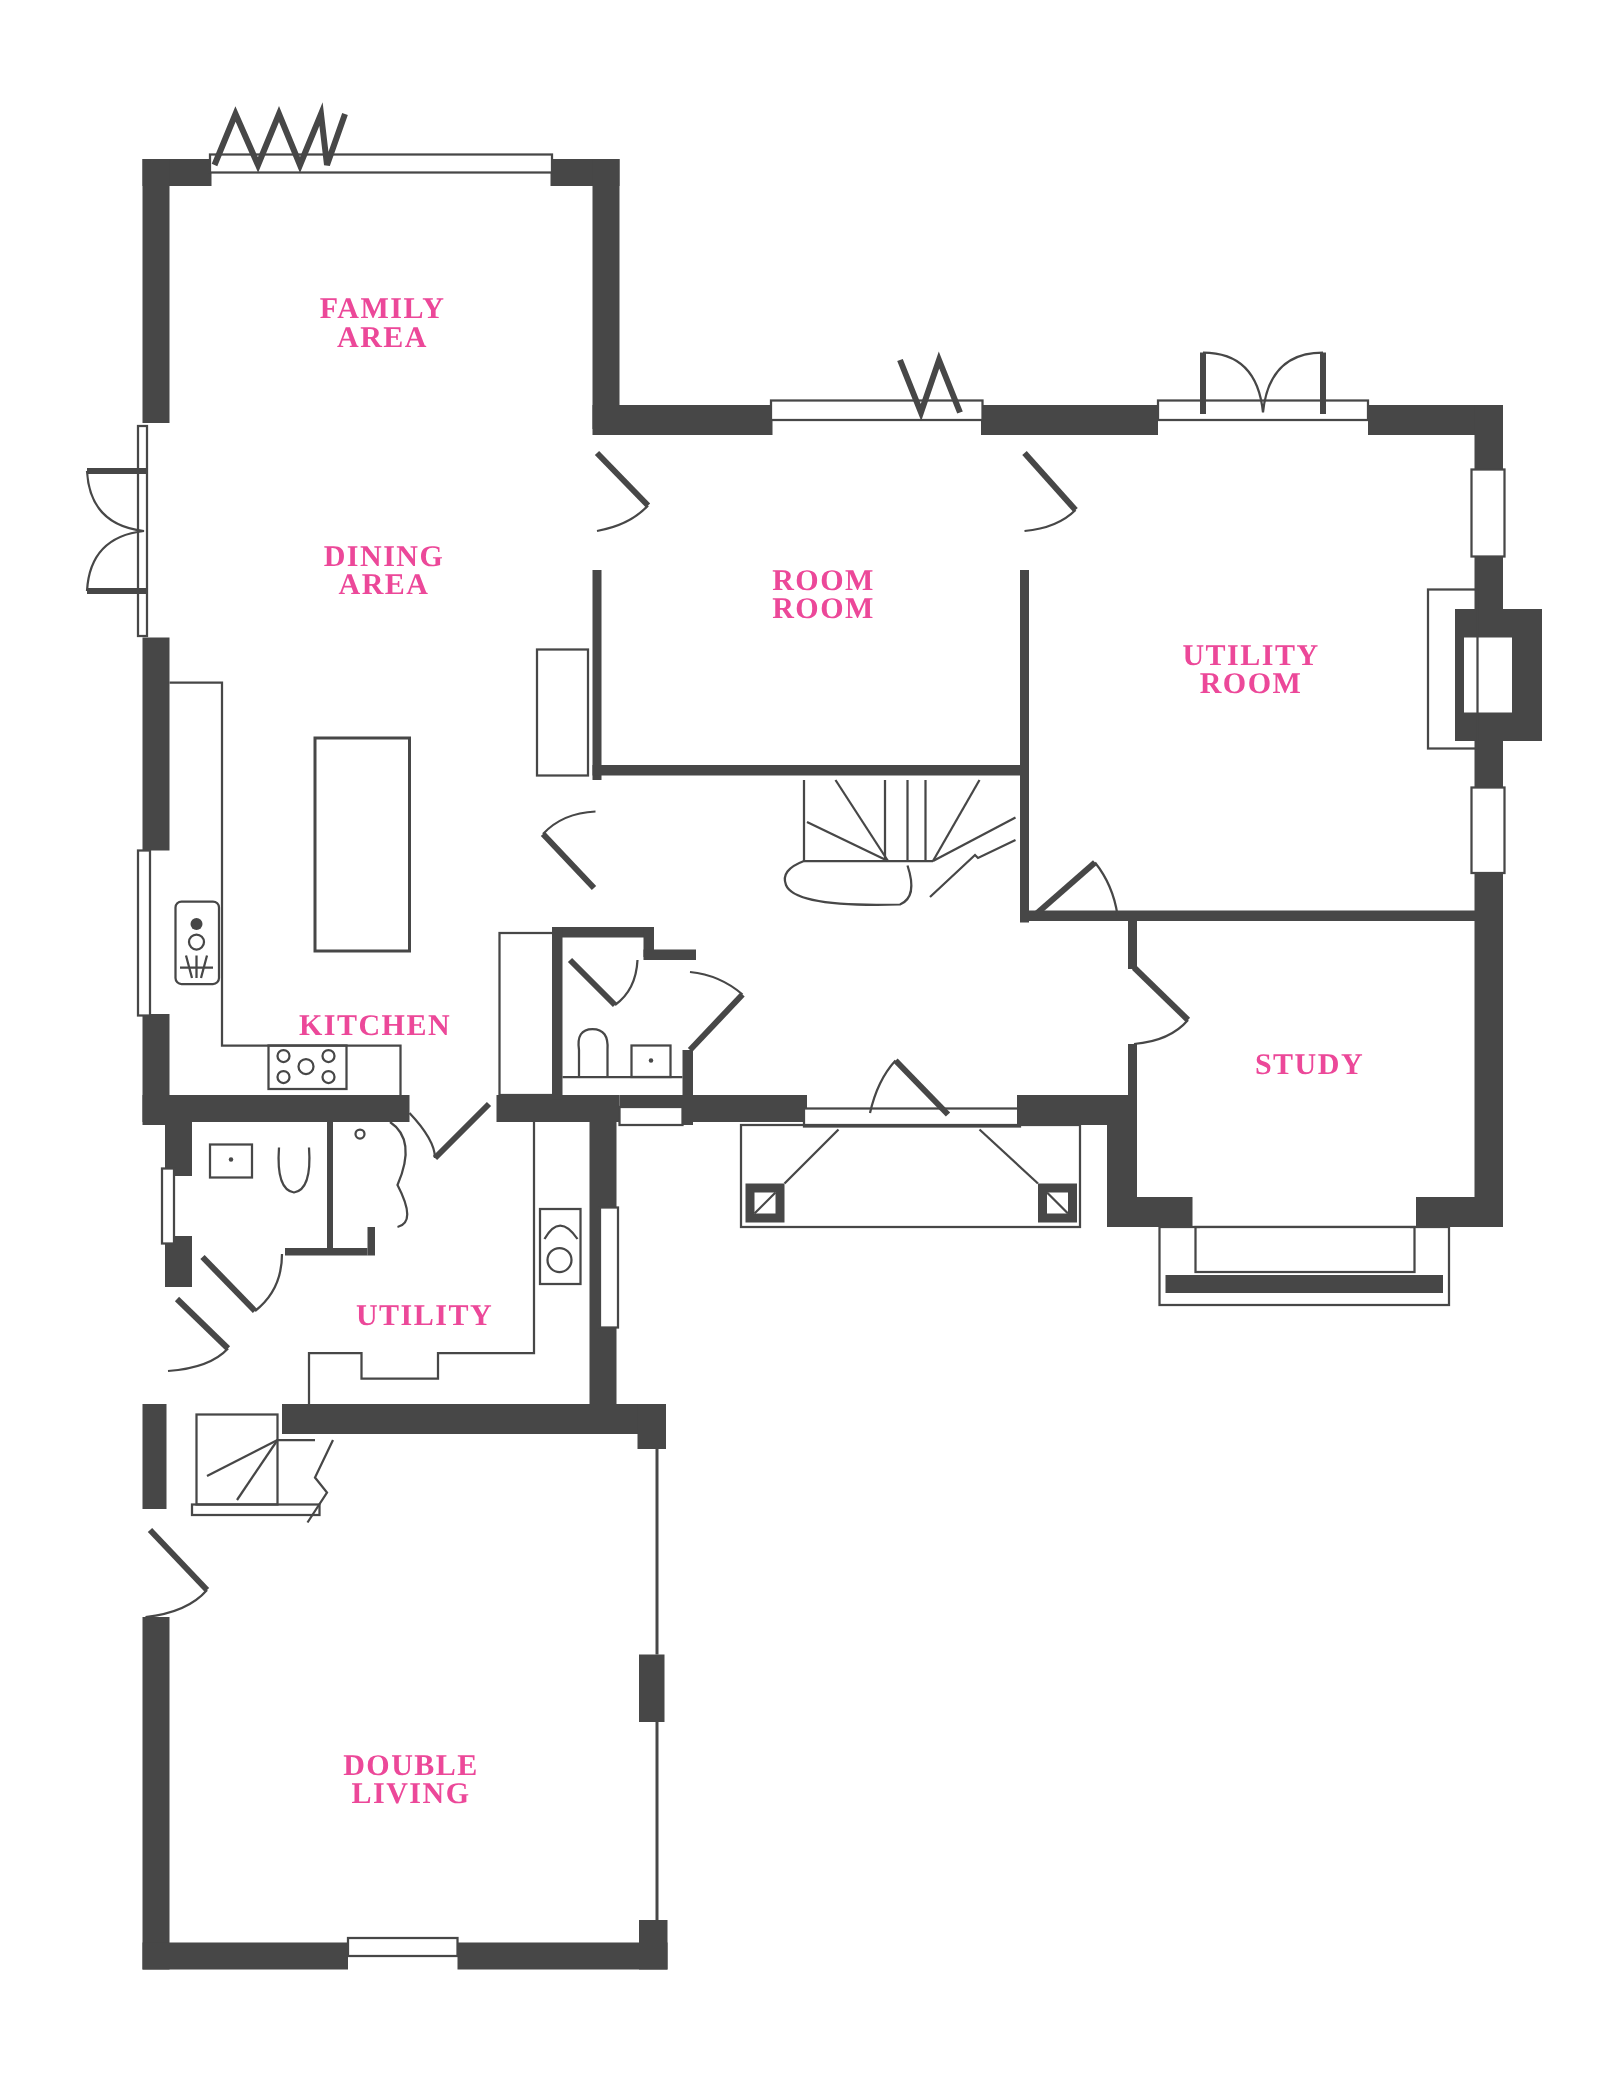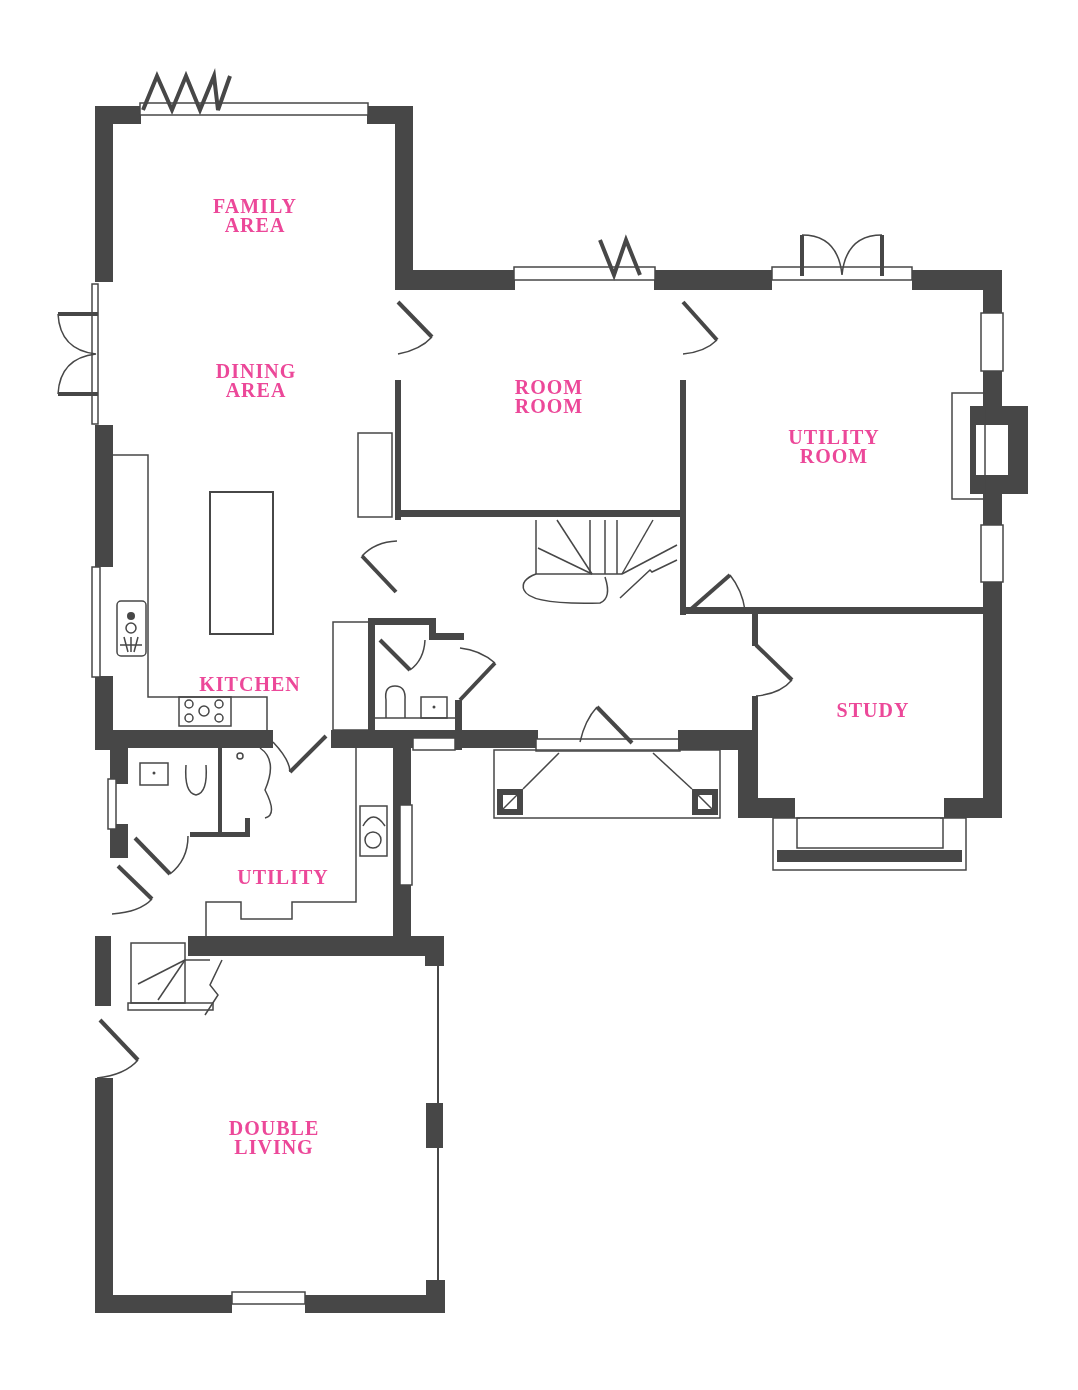--- a/index.html
+++ b/index.html
@@ -255,16 +255,16 @@
 <div class="label" style="left:834px; top:428px;">
   <div>UTILITY</div>
   <div>ROOM</div>
 </div>
 <div class="label" style="left:873px; top:701px;">
   <div>STUDY</div>
 </div>
 <div class="label" style="left:283px; top:868px;">
   <div>UTILITY</div>
 </div>
-<div class="label" style="left:274px; top:1119px;">
+<div class="label" style="left:274px; top:1168px;">
   <div>DOUBLE</div>
   <div>LIVING</div>
 </div>
 
 </body></html>

